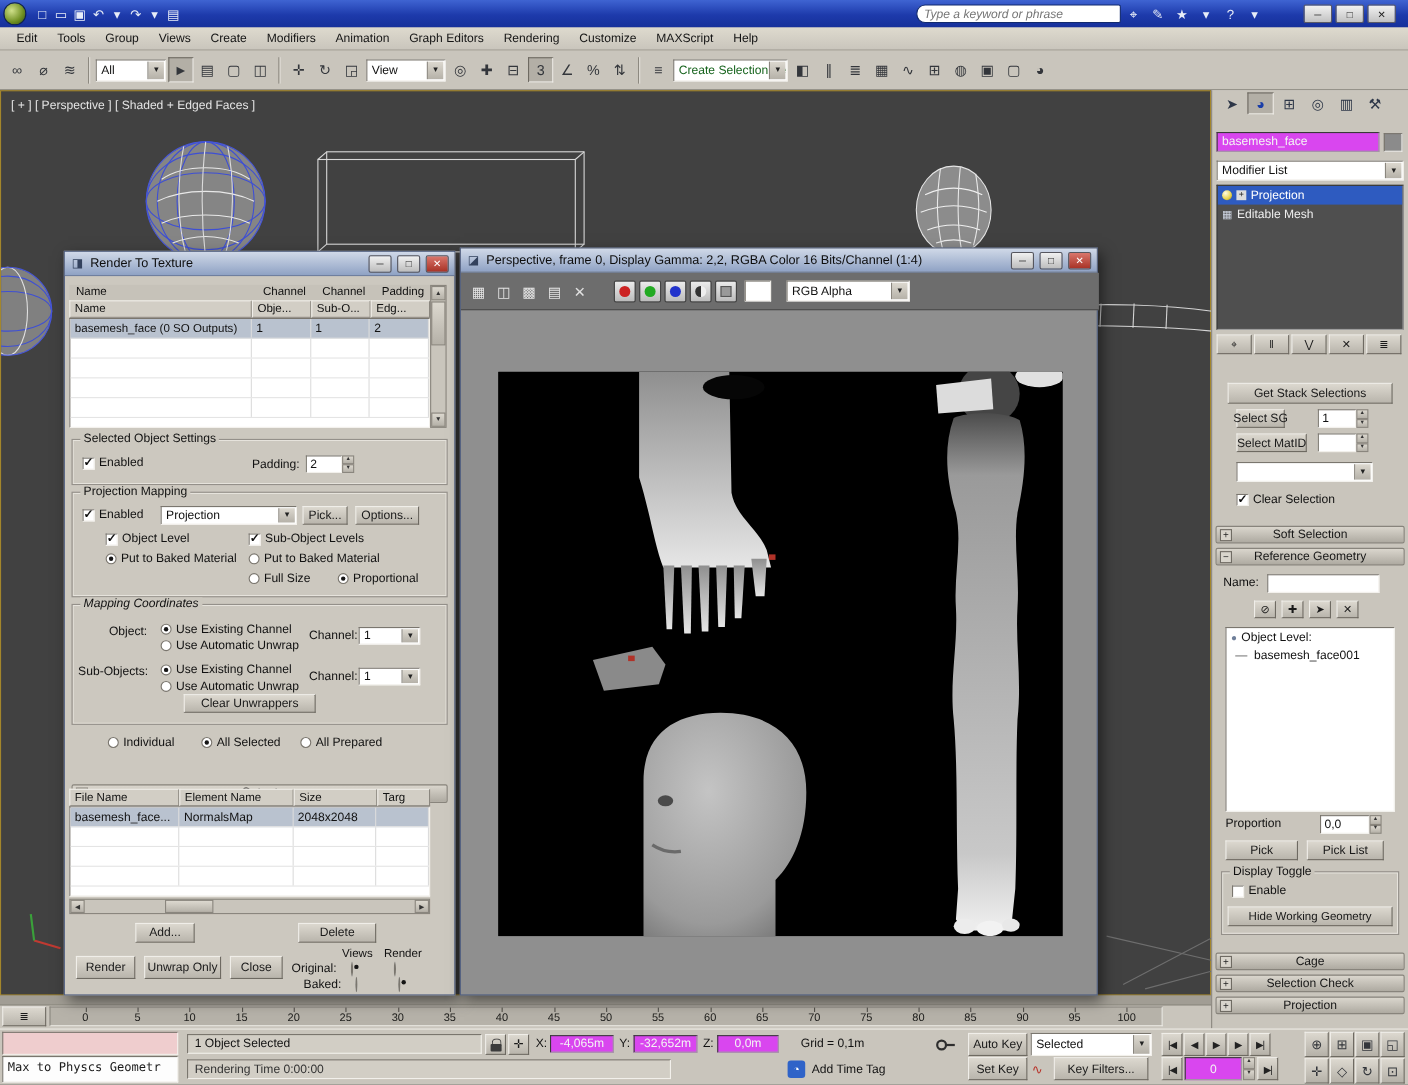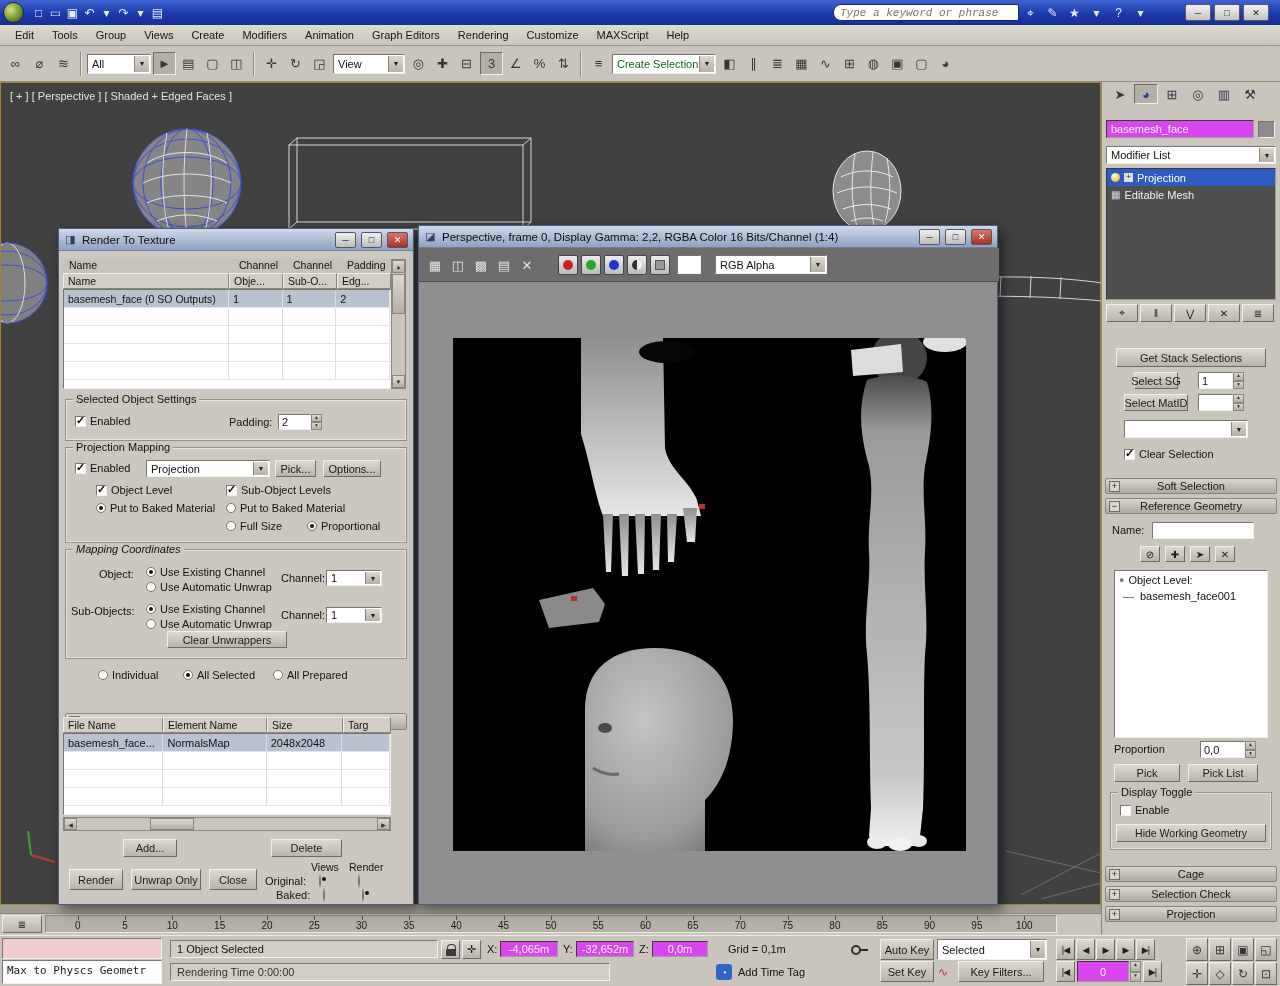--- a/index.html
+++ b/index.html
@@ -28,21 +28,21 @@
 .glabel{position:absolute;top:-7px;left:7px;padding:0 3px;background:#ccc8bf;}
 .roll{position:absolute;left:3px;width:172px;height:16px;background:linear-gradient(#dad6cd,#aeaaa1);border:1px solid #88847c;border-radius:2px;text-align:center;line-height:14px;color:#161616;}
 .roll .pm{position:absolute;left:3px;top:2px;width:11px;height:11px;background:#d9d5cc;border:1px solid #6f6b63;font-size:9px;line-height:9px;text-align:center;color:#222;}
 .roll .pm.plus:after{content:"+";}
 .roll .pm.minus:after{content:"−";}
 
 .titlebar{background:linear-gradient(#3f64d2,#1d3aab 55%,#16309a);}
 .logo{border-radius:50%;background:radial-gradient(circle at 35% 35%,#cfe08a,#6f8f22 60%,#2f4a10);border:1px solid #10224f;}
 .qat-icon,.ic-icon{color:#e8edf8;font-size:12px;width:17px;height:19px;display:inline-flex;align-items:center;justify-content:center;}
 .ttext{color:#fff;font-size:12px;text-shadow:0 1px 1px #0a1a55;}
-.searchbox{background:#fff;border:1px solid #122a6e;border-radius:8px 2px 2px 8px;font-style:italic;color:#333;padding:0 6px;font-size:11px;font-family:Liberation Mono, monospace;}
+.searchbox{background:#fff;border:1px solid #122a6e;border-radius:8px 2px 2px 8px;font-style:italic;color:#333;padding:0 6px;font-size:11px;font-family:Liberation Sans, sans-serif;}
 .winbtn{width:26px;height:17px;background:linear-gradient(#f2f2f2,#c2c2c2);border:1px solid #5a5a66;border-radius:2px;display:flex;align-items:center;justify-content:center;font-size:9px;color:#222;}
 
 .menubar{background:linear-gradient(#dedace,#c9c5bc);border-bottom:1px solid #9b978e;display:flex;align-items:flex-start;padding-left:6px;}
 .menu-item{padding:0 9px;line-height:20px;color:#141414;}
 .toolbar{background:#c9c5bc;border-bottom:1px solid #918d84;display:flex;align-items:center;padding-left:4px;gap:2px;}
 .tb-group{display:flex;align-items:center;gap:1px;}
 .tb-icon{width:23px;height:23px;display:flex;align-items:center;justify-content:center;font-size:13px;color:#33363b;border:1px solid transparent;}
 [data-name="select-object-icon"],[data-name="snaps-toggle-icon"]{background:#b3afa6;border:1px solid;border-color:#6e6a62 #f0eee9 #f0eee9 #6e6a62;}
 .tb-sep{width:2px;height:24px;border-left:1px solid #8d8980;border-right:1px solid #e9e6df;margin:0 3px;}
 .tb-combo{position:relative;height:20px;}
@@ -283,21 +283,21 @@
       </div>
     </div>
     <div class="abs" data-name="modifier-stack-tools" style="left:4px;top:222px;display:flex;gap:2px;">
         <span class="btn" data-name="pin-stack-icon" style="width:32px;height:18px;font-size:10px;">⌖</span>
         <span class="btn" data-name="show-end-result-icon" style="width:32px;height:18px;font-size:10px;">‖</span>
         <span class="btn" data-name="make-unique-icon" style="width:32px;height:18px;font-size:10px;">⋁</span>
         <span class="btn" data-name="remove-modifier-icon" style="width:32px;height:18px;font-size:10px;">✕</span>
         <span class="btn" data-name="configure-modifier-sets-icon" style="width:32px;height:18px;font-size:10px;">≣</span>
       </div>
     <div class="abs btn" data-name="get-stack-selections-button" style="left:14px;top:266px;width:150px;height:19px;">Get Stack Selections</div>
-    <div class="abs btn" data-name="select-sg-button" style="left:32px;top:290px;width:44px;height:17px;">Select SG</div>
+    <div class="abs btn" data-name="select-sg-button" style="left:22px;top:290px;width:44px;height:17px;">Select SG</div>
     <div class="spin" data-name="select-sg-spinner" style="left:96px;top:290px;width:46px;height:17px;">
       <span class="sf">1</span>
       <span class="sa">
           <i class="up" data-name="spinner-up-icon"></i>
           <i class="dn" data-name="spinner-down-icon"></i>
         </span>
     </div>
     <div class="abs btn" data-name="select-matid-button" style="left:22px;top:312px;width:64px;height:17px;">Select MatID</div>
     <div class="spin" data-name="select-matid-spinner" style="left:96px;top:312px;width:46px;height:17px;">
       <span class="sf"></span>

